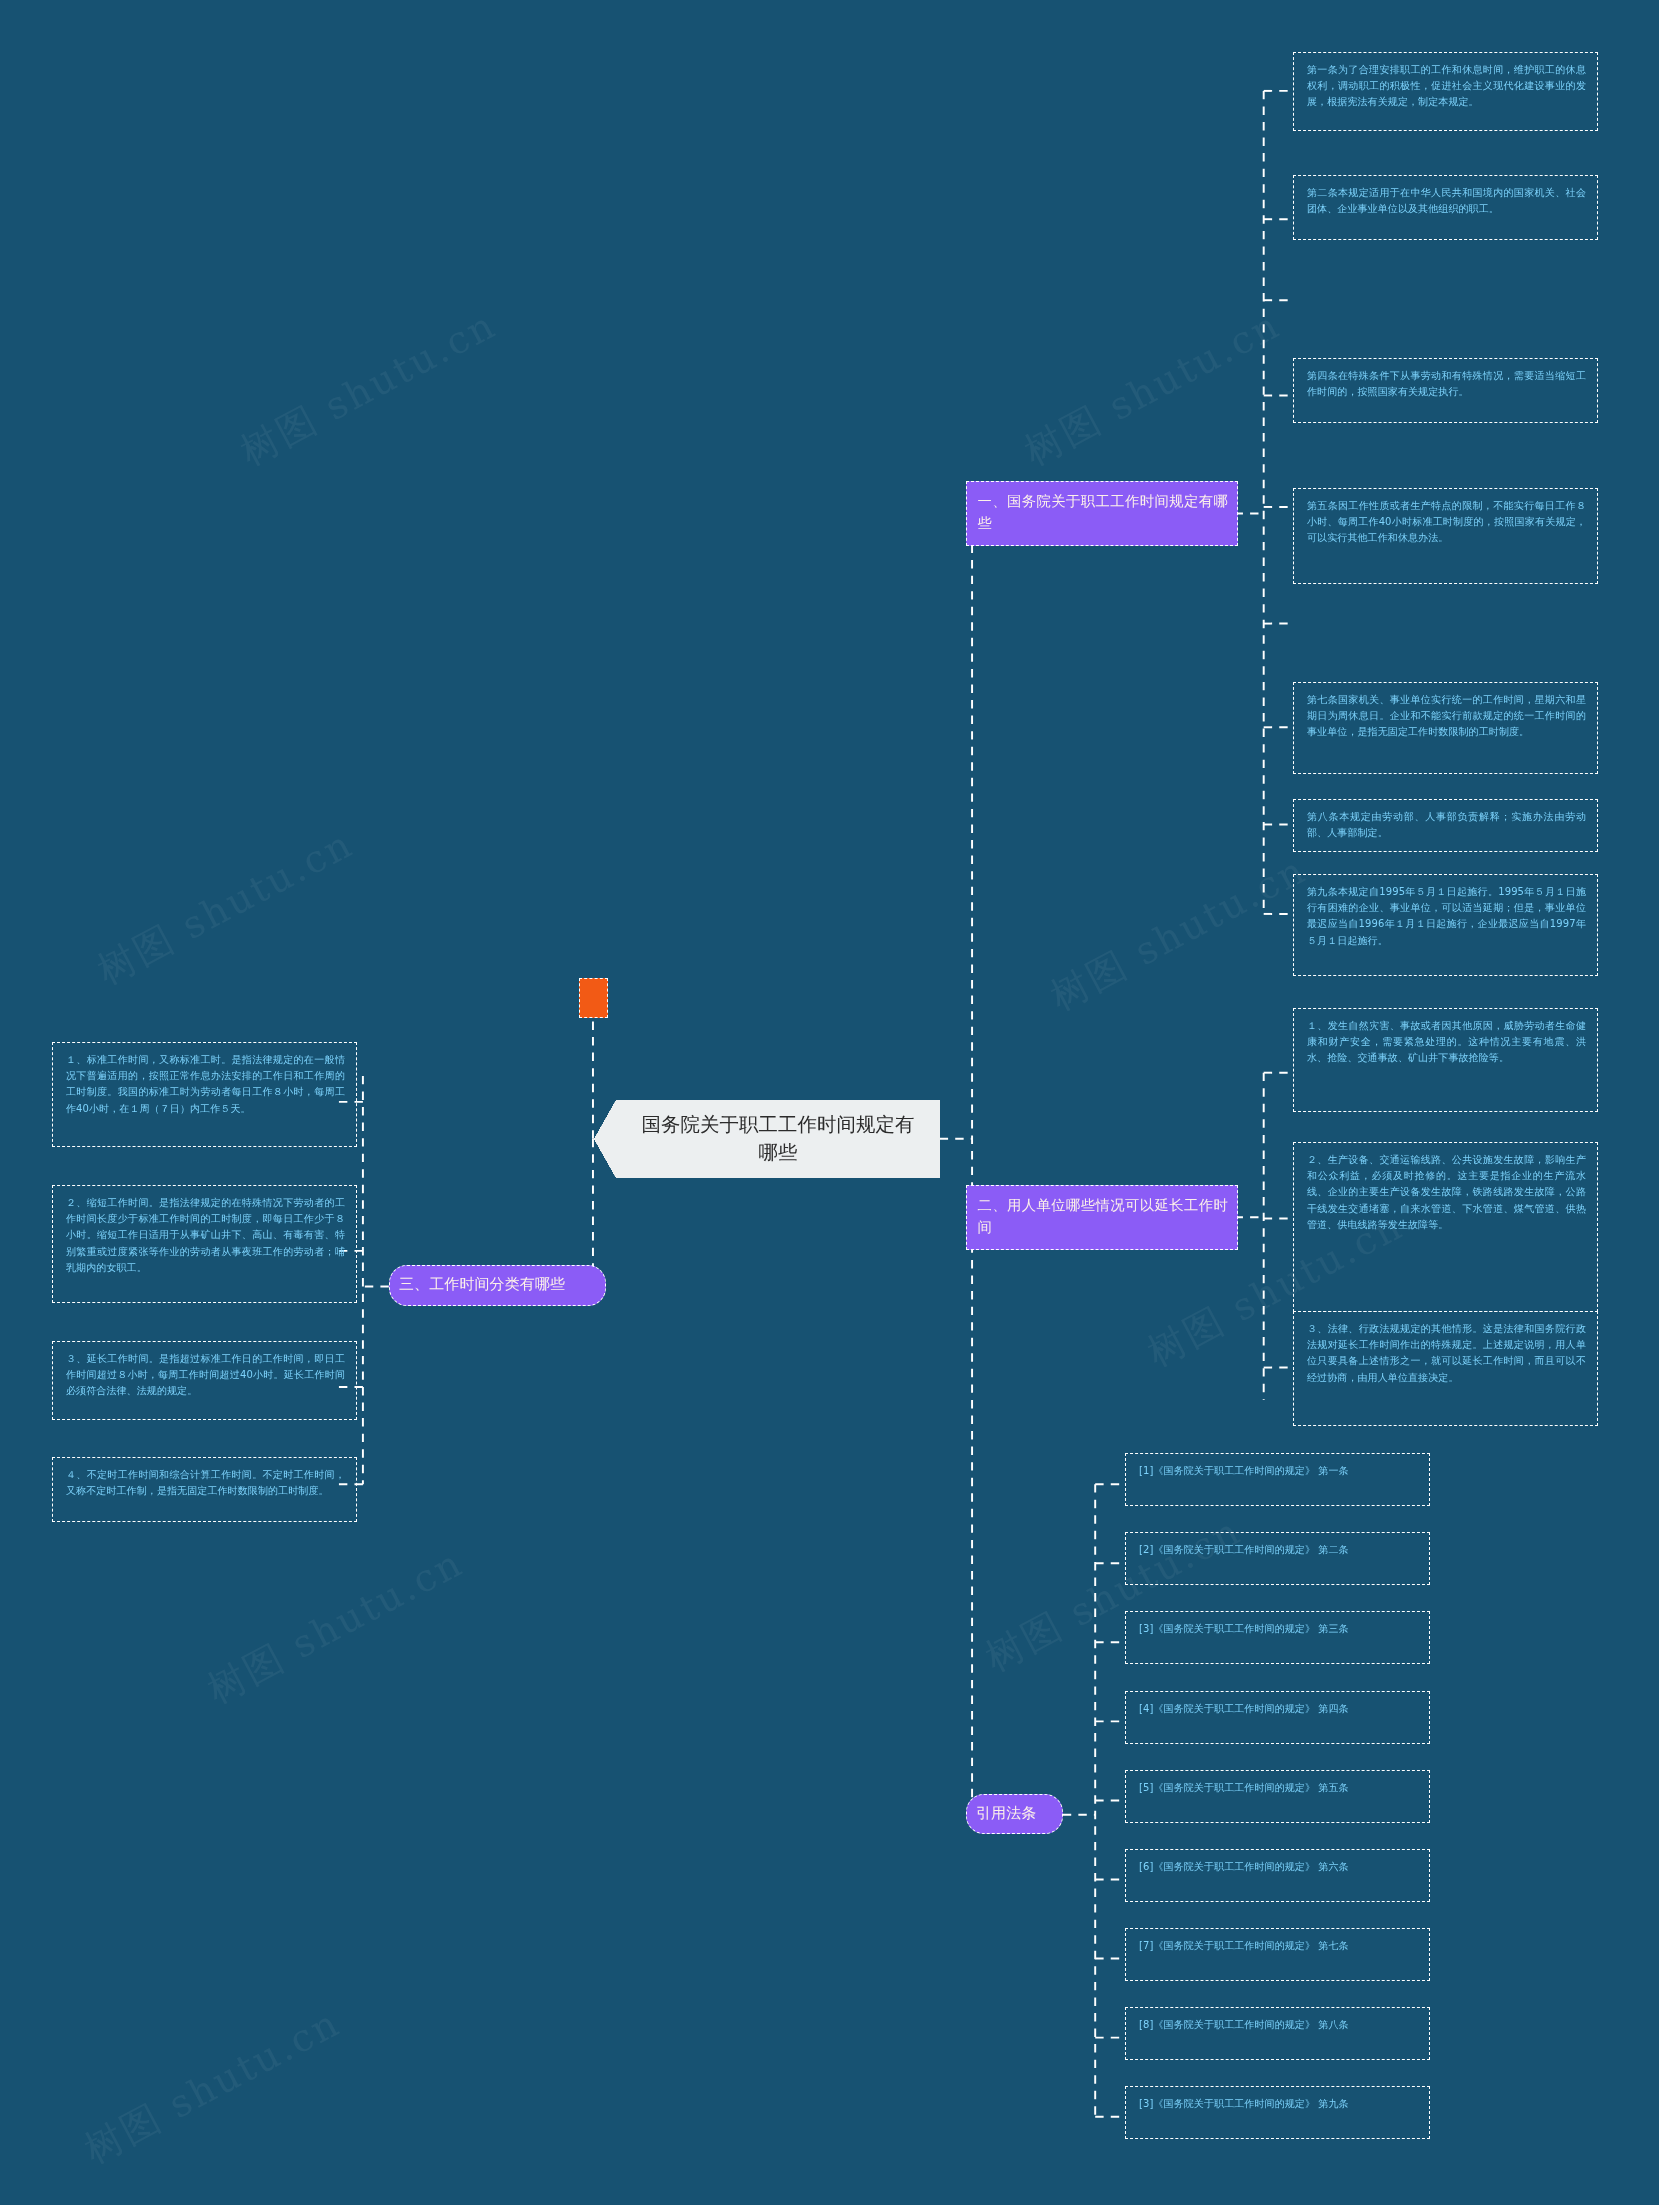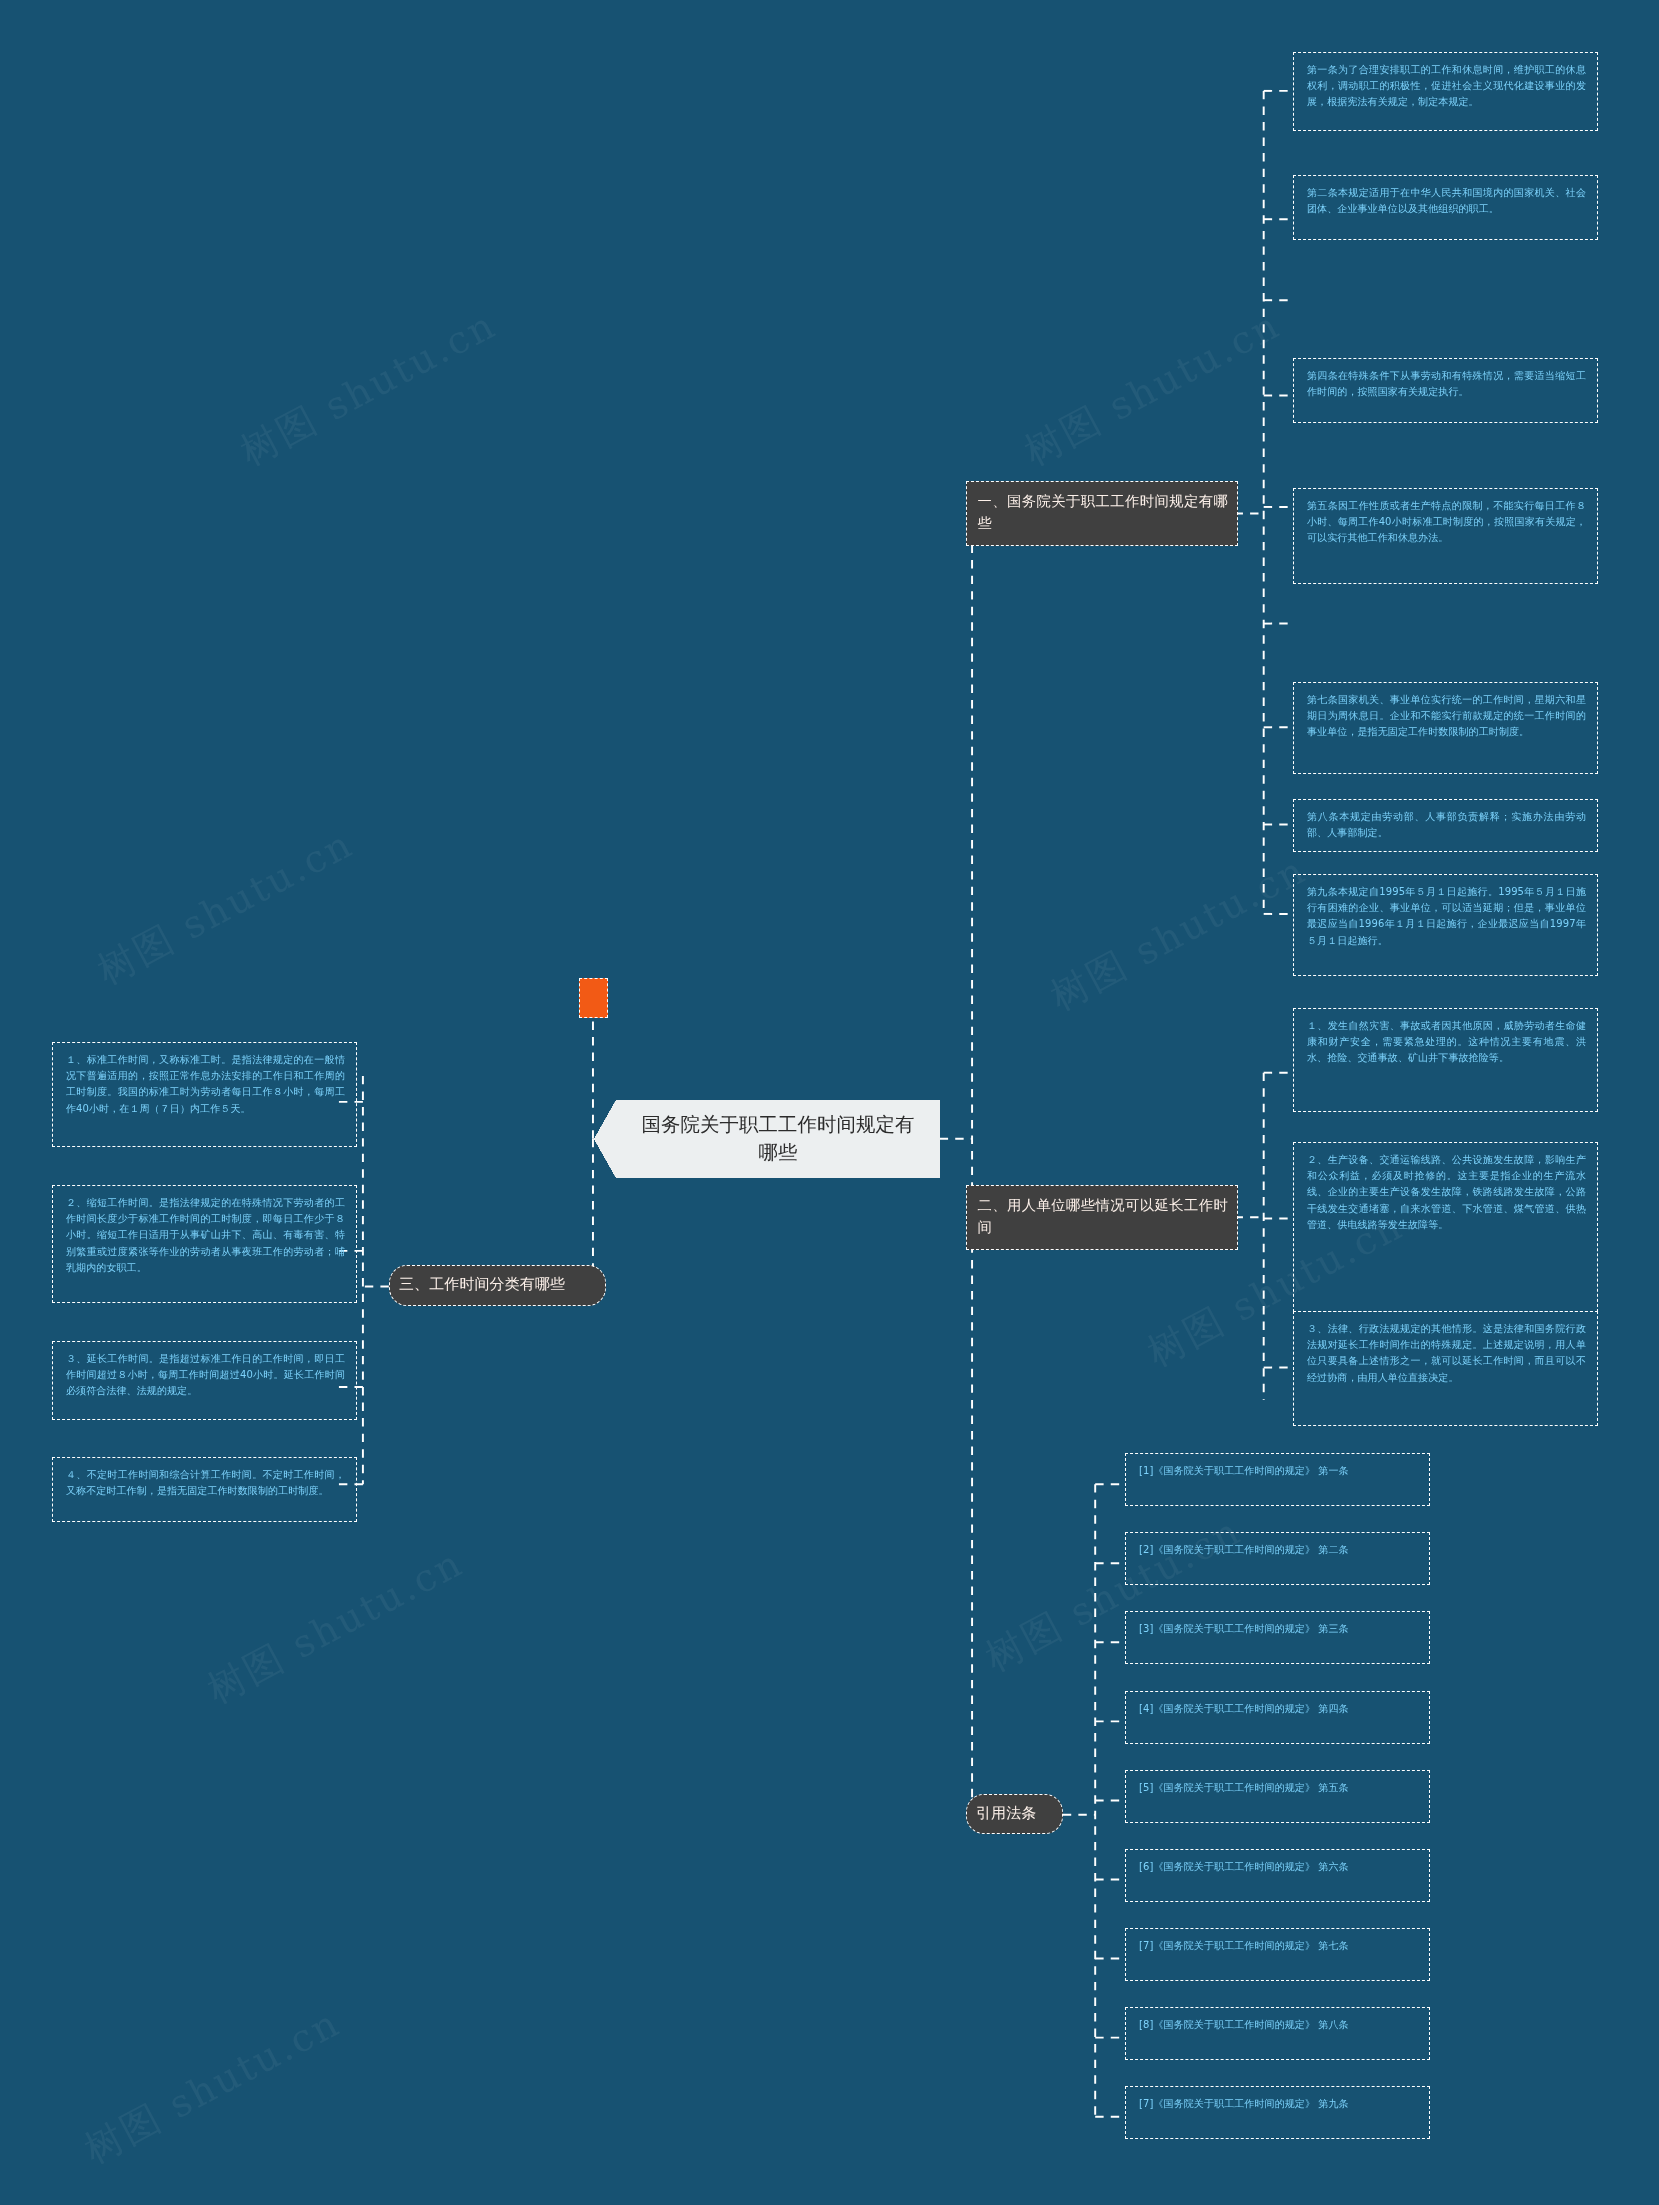--- a/index.html
+++ b/index.html
@@ -31,21 +31,21 @@
     color:#7dd3fc;
     font-size:10px;
     line-height:1.62;
     padding:9px 11px 9px 13px;
     letter-spacing:0.1px;
     text-align:justify;
     word-break:break-all;
   }
   .leaf{background:transparent;}
   .orange{
-    background:#404040;
+    background:#8b5cf6;
     border:1.3px dashed #ffffff;
     color:#fdf1ea;
     font-size:14.3px;
     line-height:1.55;
     padding:7.8px 9px 7.8px 10.4px;
   }
   .orange.small{font-size:15px;padding:6.5px 9px;border-radius:18px;}
   .root{
     background:#eceff0;
     color:#2b2b2b;
@@ -201,16 +201,16 @@
     <span>[4]《国务院关于职工工作时间的规定》 第四条</span></div>
   <div class="node leaf" style="left:1125px;top:1770px;width:305px;height:53px;">
     <span>[5]《国务院关于职工工作时间的规定》 第五条</span></div>
   <div class="node leaf" style="left:1125px;top:1849px;width:305px;height:53px;">
     <span>[6]《国务院关于职工工作时间的规定》 第六条</span></div>
   <div class="node leaf" style="left:1125px;top:1928px;width:305px;height:53px;">
     <span>[7]《国务院关于职工工作时间的规定》 第七条</span></div>
   <div class="node leaf" style="left:1125px;top:2007px;width:305px;height:53px;">
     <span>[8]《国务院关于职工工作时间的规定》 第八条</span></div>
   <div class="node leaf" style="left:1125px;top:2086px;width:305px;height:53px;">
-    <span>[7]《国务院关于职工工作时间的规定》 第九条</span></div>
+    <span>[3]《国务院关于职工工作时间的规定》 第九条</span></div>
 
 </div>
 
 
 </body></html>

